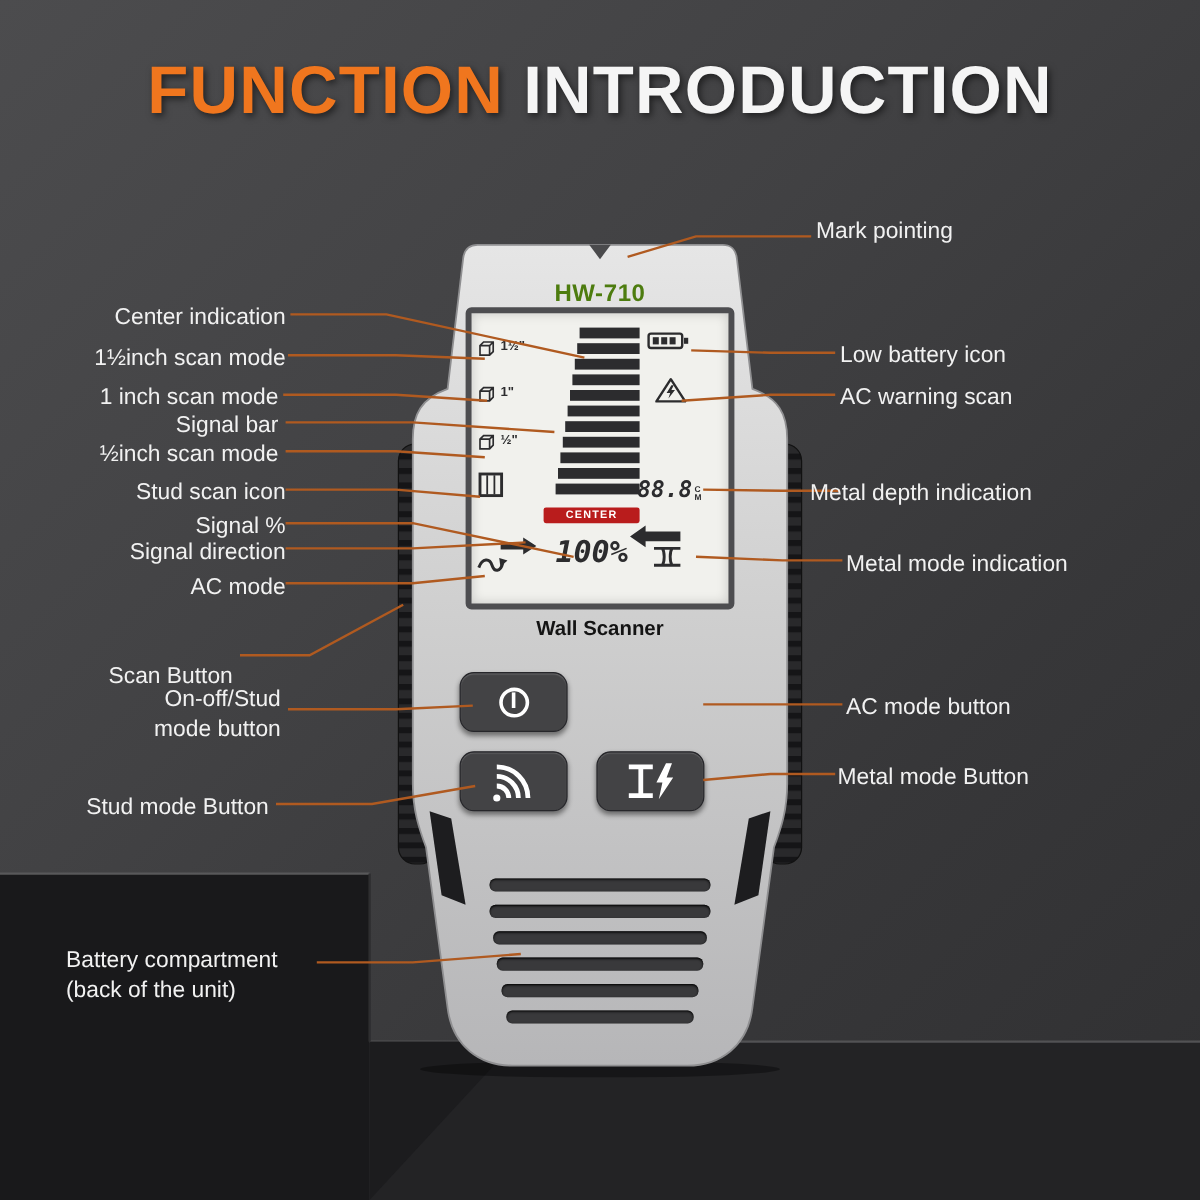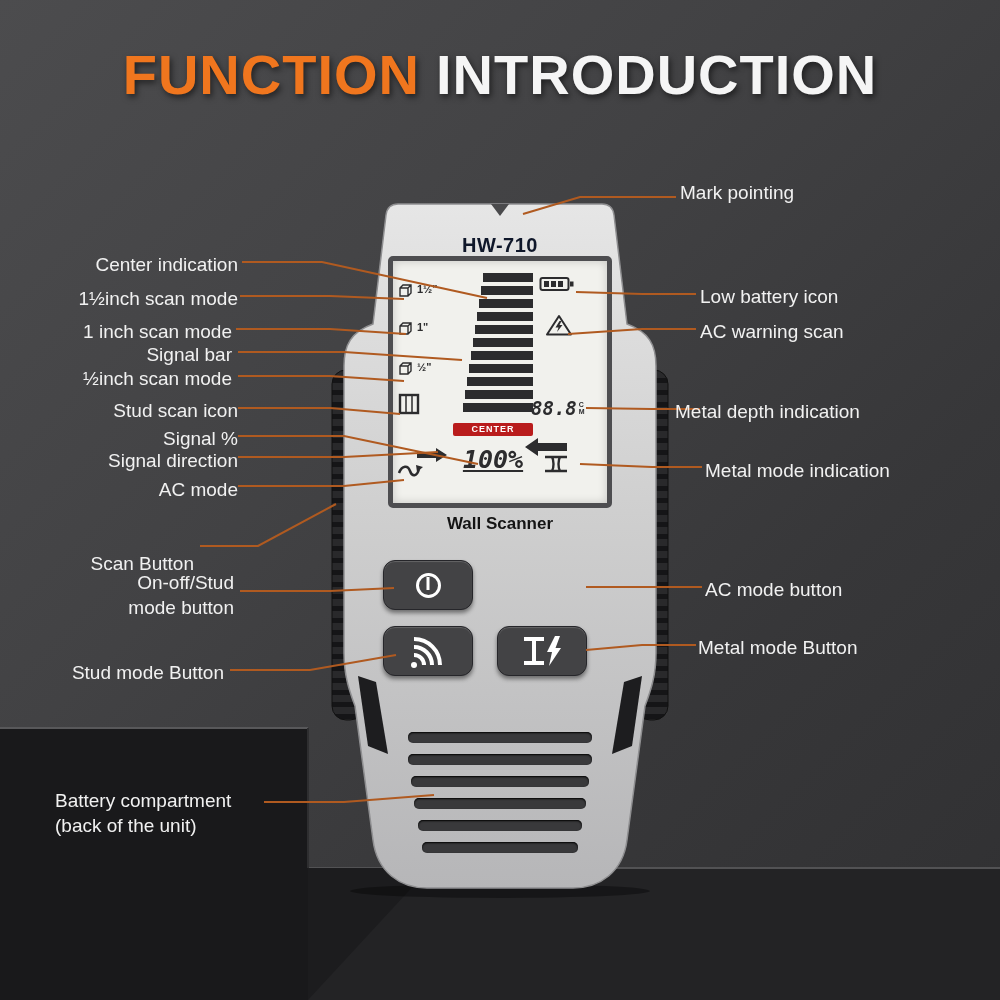--- a/index.html
+++ b/index.html
@@ -11,47 +11,47 @@
   .title{
     position:absolute;top:42px;left:0;width:100%;text-align:center;z-index:4;
     font-size:56px;font-weight:800;letter-spacing:1px;color:#f5f5f5;
     text-shadow:2px 3px 6px rgba(0,0,0,.55);
   }
   .title .w1{color:#f0761e;margin-right:16px;}
   .pedestal{position:absolute;inset:0;z-index:1;}
   .device{position:absolute;left:330px;top:198px;width:340px;height:700px;z-index:3;}
   .device-svg{position:absolute;left:0;top:0;}
   .model{position:absolute;top:36px;left:0;width:100%;text-align:center;
-    font-weight:bold;font-size:20px;color:#0f172a;letter-spacing:.5px;}
+    font-weight:bold;font-size:20px;color:#4d7c0f;letter-spacing:.5px;}
   .lcd{position:absolute;left:58px;top:58px;width:224px;height:252px;box-sizing:border-box;
     background:#f1f1ed;border:5px solid #4d4d50;border-radius:5px;
     box-shadow:inset 0 0 10px rgba(0,0,0,.18);}
   .lcd *{color:#2c2c2e;}
   .scanmode{position:absolute;display:flex;align-items:flex-start;gap:2px;
     font-weight:bold;font-size:11px;line-height:12px;}
   .sm1{left:6px;top:22px;} .sm2{left:6px;top:60px;} .sm3{left:6px;top:100px;}
   .stud-ic{position:absolute;left:5px;top:132px;}
   .bars{position:absolute;left:60px;top:8px;width:80px;}
   .bars i{display:block;height:9px;margin:4px 0 0 auto;background:#2c2c2e;}
   .bars i:nth-child(1){width:50px;} .bars i:nth-child(2){width:52px;}
   .bars i:nth-child(3){width:54px;} .bars i:nth-child(4){width:56px;}
   .bars i:nth-child(5){width:58px;} .bars i:nth-child(6){width:60px;}
   .bars i:nth-child(7){width:62px;} .bars i:nth-child(8){width:64px;}
   .bars i:nth-child(9){width:66px;} .bars i:nth-child(10){width:68px;}
   .bars i:nth-child(11){width:70px;}
   .center-pill{position:absolute;left:60px;top:162px;width:80px;height:13px;border-radius:2px;
     background:#b91c1c;text-align:center;font-size:9px;font-weight:bold;line-height:13px;
     letter-spacing:1px;color:#fff !important;}
   .percent{position:absolute;left:56px;top:184px;width:88px;text-align:center;
-    font-family:"DejaVu Sans Mono",monospace;font-style:italic;font-weight:bold;font-size:25px;text-decoration:underline;}
+    font-family:"DejaVu Sans Mono",monospace;font-style:italic;font-weight:bold;font-size:25px;}
   .arrow-right{position:absolute;left:24px;top:186px;}
   .ac-curve{position:absolute;left:4px;top:198px;}
   .batt{position:absolute;left:146px;top:14px;}
   .warn{position:absolute;left:152px;top:52px;}
-  .depth{position:absolute;left:138px;top:136px;display:flex;align-items:center;
+  .depth{position:absolute;left:138px;top:136px;display:flex;align-items:flex-end;
     font-family:"DejaVu Sans Mono",monospace;font-style:italic;font-weight:bold;font-size:19px;}
   .depth .unit{display:flex;flex-direction:column;font-size:7px;font-style:normal;
     line-height:7px;margin-left:2px;font-family:"Liberation Sans",sans-serif;font-weight:bold;}
   .arrow-left{position:absolute;left:132px;top:176px;}
   .ibeam{position:absolute;left:148px;top:192px;}
   .devname{position:absolute;top:316px;left:0;width:100%;text-align:center;
     font-weight:bold;font-size:17px;color:#141414;}
   .btn{position:absolute;width:88px;height:48px;background:#434345;border:1px solid #26262a;
     border-radius:12px;display:flex;align-items:center;justify-content:center;
     box-shadow:0 3px 4px rgba(0,0,0,.45),inset 0 1px 1px rgba(255,255,255,.18);}

